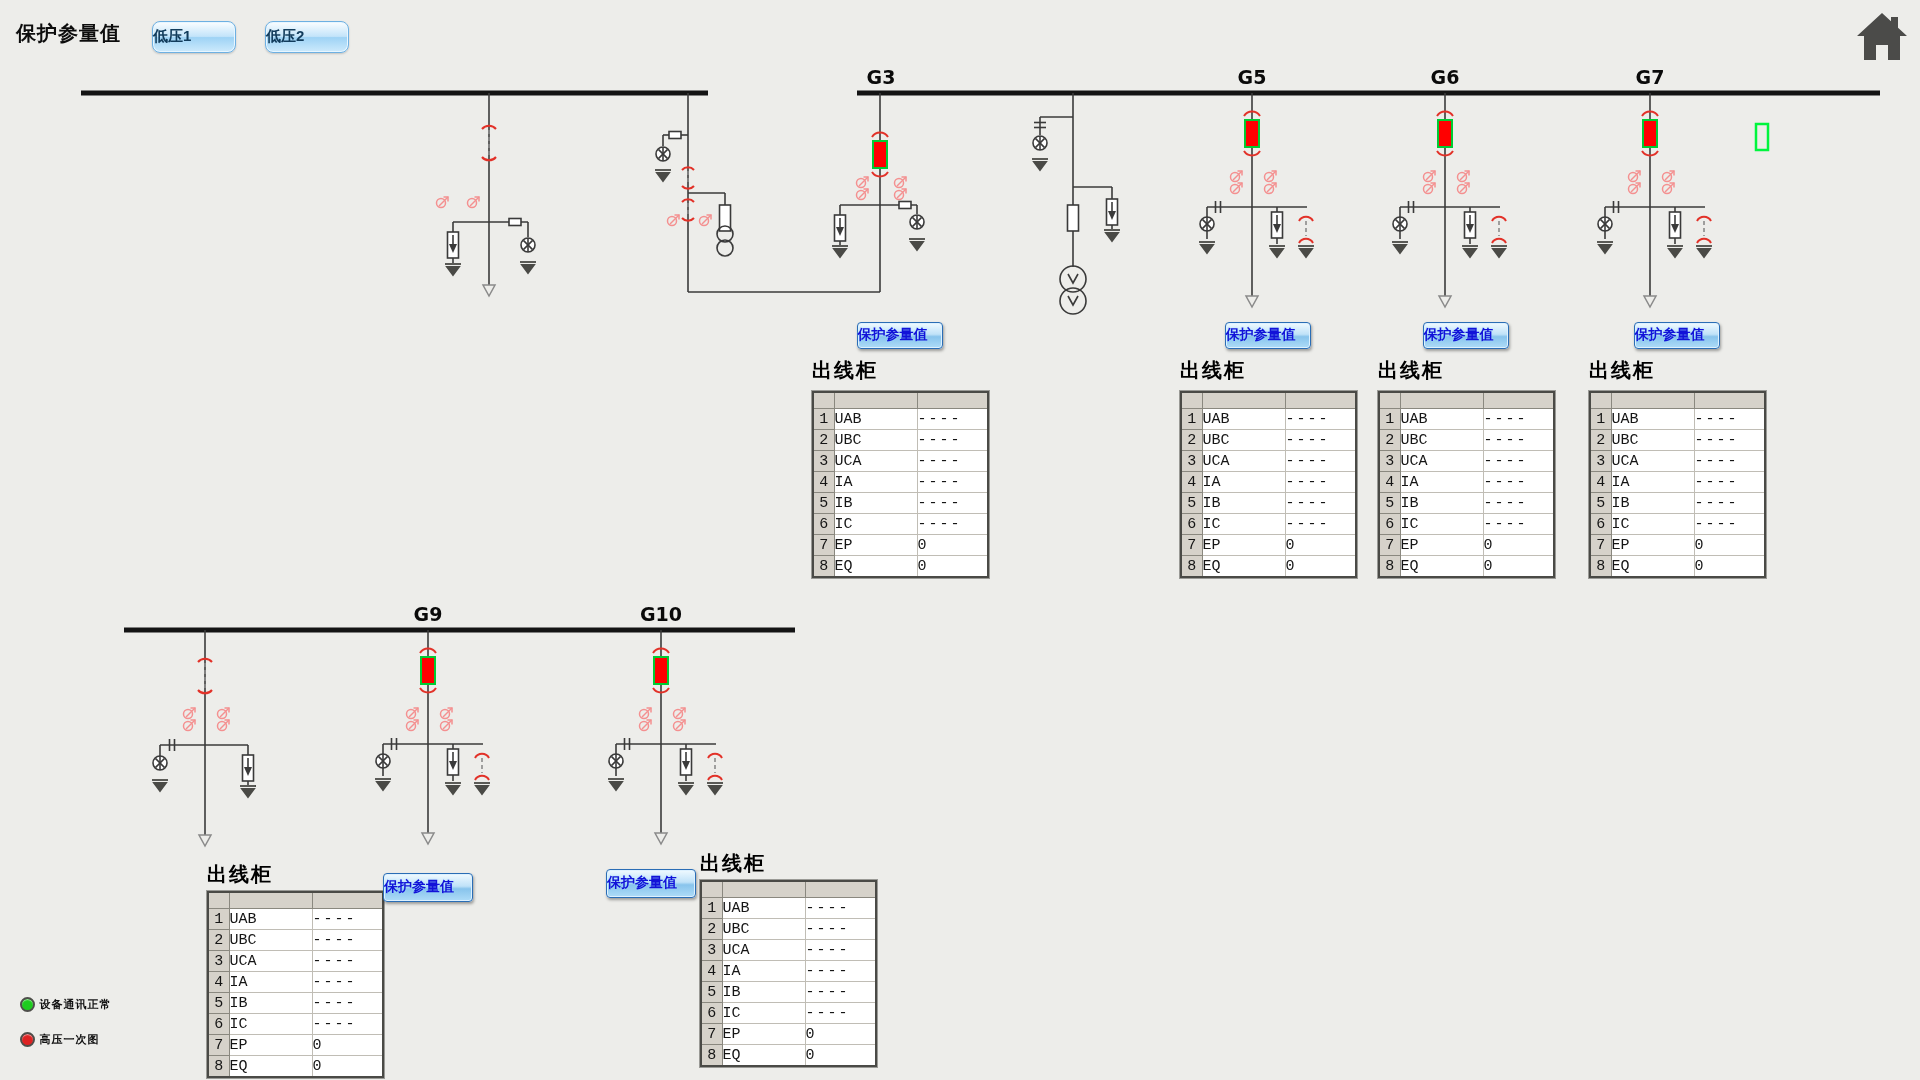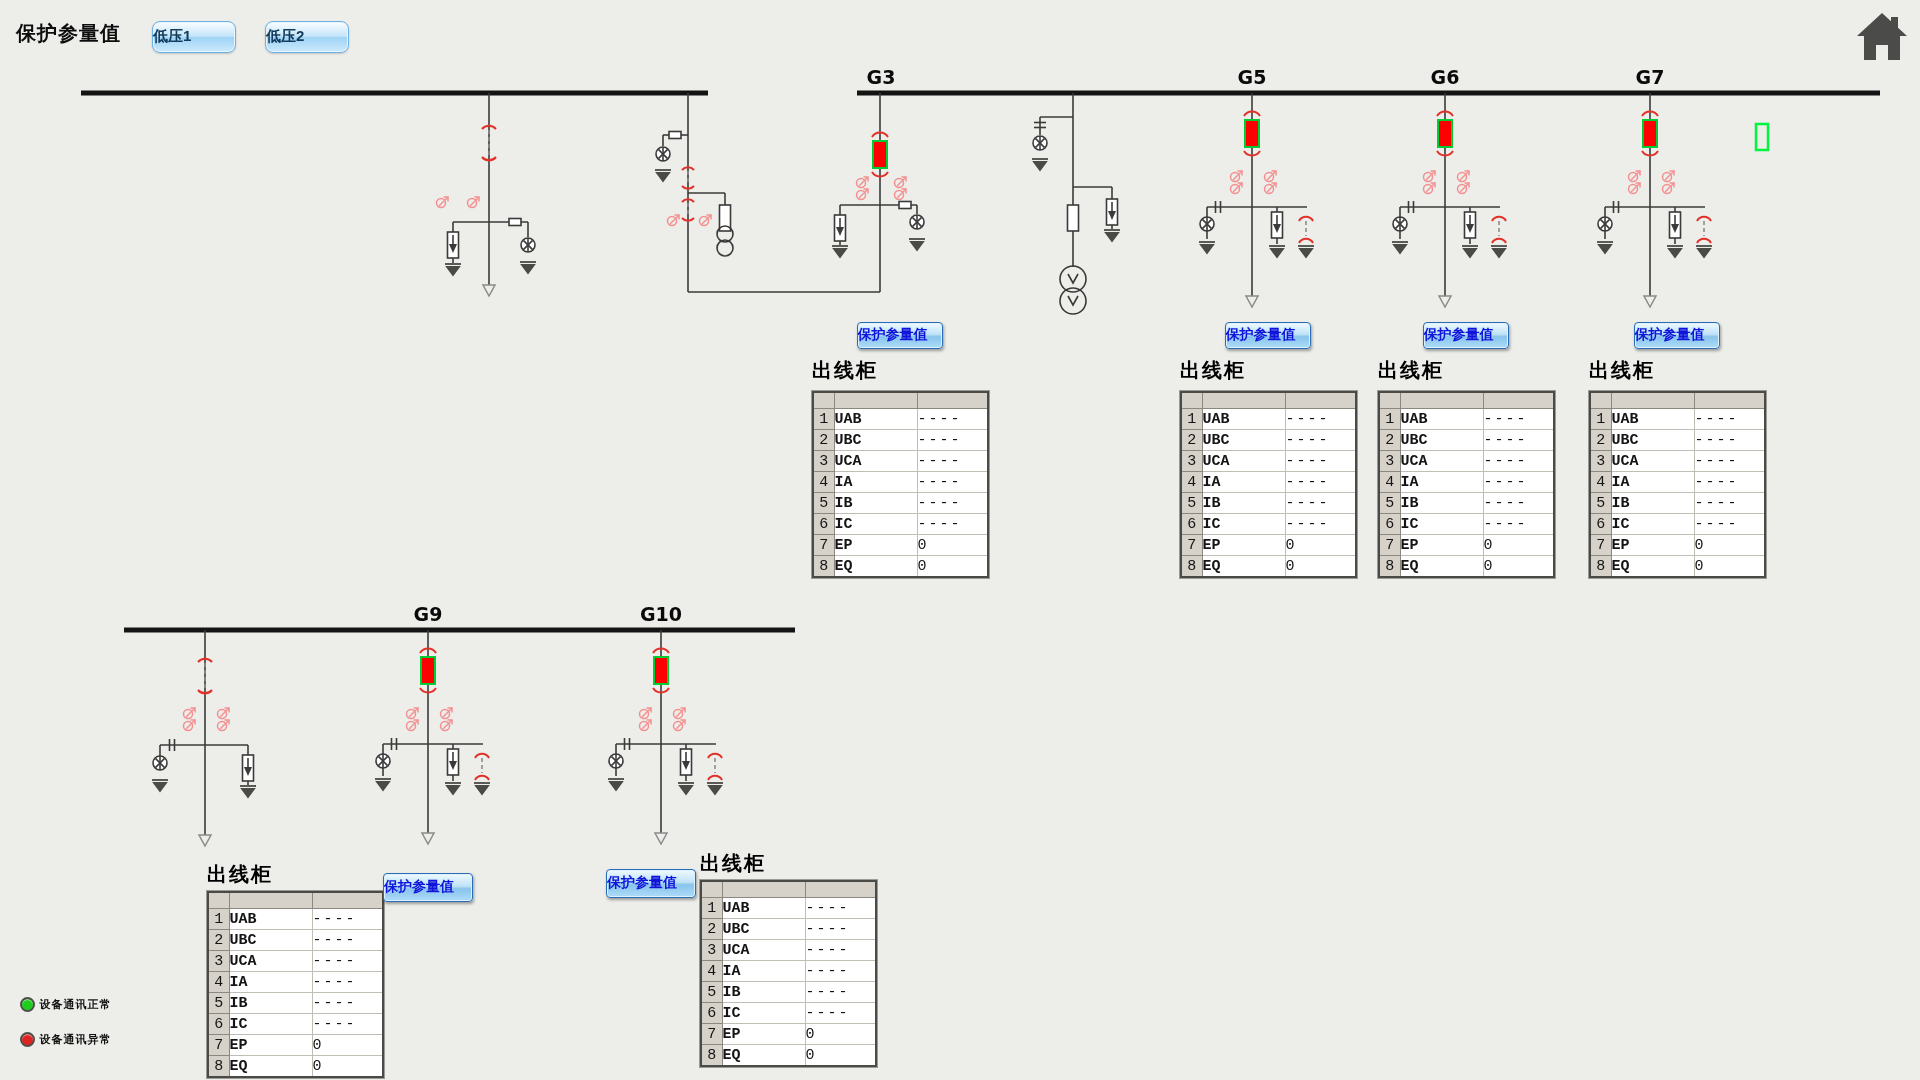--- a/index.html
+++ b/index.html
@@ -65,21 +65,21 @@
   }
   table.meas th{
     height:15px;background:#d6d2ca;padding:0;
     border:1px solid;border-color:#fbfbf9 #8a887f #8a887f #fbfbf9;
   }
   table.meas td{height:20px;padding:0;font-size:15px;color:#151515;}
   td.no{
     background:#d6d2ca;text-align:center;font-size:14px;
     border:1px solid;border-color:#fbfbf9 #8a887f #8a887f #fbfbf9;
   }
-  td.nm{padding-left:5px;border-bottom:1px solid #c0bdb5;border-right:1px solid #c0bdb5;font-weight:bold;}
+  td.nm{padding-left:5px;border-bottom:1px solid #c0bdb5;border-right:1px solid #c0bdb5;}
   td.val{padding-left:5px;border-bottom:1px solid #c0bdb5;letter-spacing:2px;}
   
   .legend-item{position:absolute;left:20px;height:14px;}
   #legend-normal{top:995px;} #legend-abnormal{top:1030px;}
   .legend-dot{
     display:inline-block;width:11px;height:11px;border-radius:50%;
     border:2px solid #4e4e4a;vertical-align:middle;
     box-shadow:inset 0 1px 1px rgba(255,255,255,.6);
   }
   .legend-txt{
@@ -652,14 +652,14 @@
       </tbody>
   </table>
 </div>
 
 <div class="legend-item" id="legend-normal">
   <span class="legend-dot" style="background: rgb(30, 204, 30);"></span>
   <span class="legend-txt">设备通讯正常</span>
 </div>
 <div class="legend-item" id="legend-abnormal">
   <span class="legend-dot" style="background: rgb(221, 34, 34);"></span>
-  <span class="legend-txt">设备通讯异常</span>
+  <span class="legend-txt">高压一次图</span>
 </div>
 
 </body></html>

